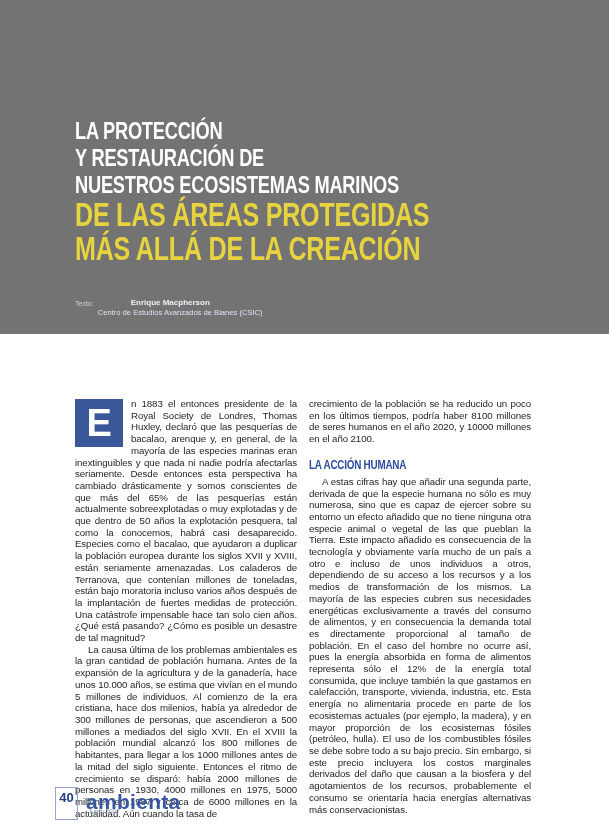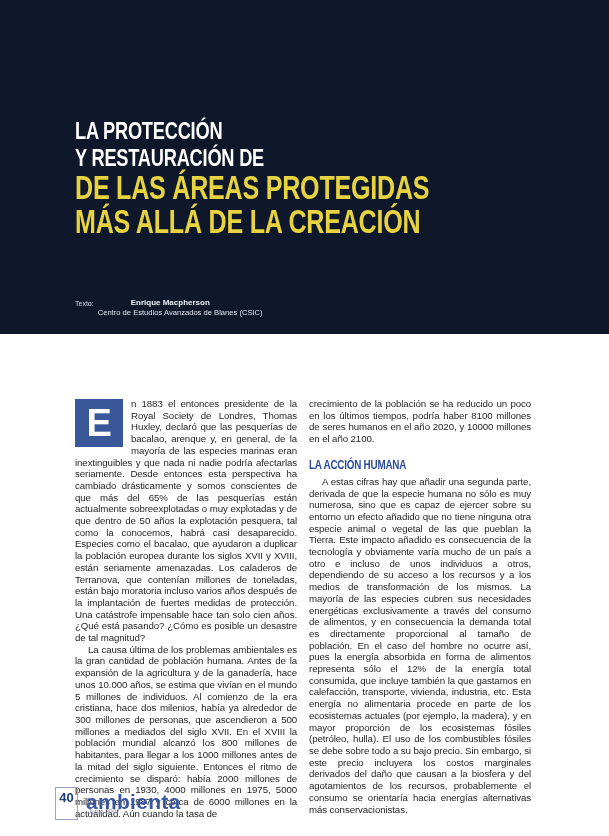--- a/index.html
+++ b/index.html
@@ -10,21 +10,21 @@
     background: #ffffff;
     overflow: hidden;
     font-family: "Liberation Sans", sans-serif;
   }
 
   
   .header-banner {
     position: absolute;
     left: 0; top: 0;
     width: 609px; height: 334px;
-    background: #0f172a;
+    background: #737373;
   }
   .title-block {
     position: absolute;
     left: 75px; top: 117px;
   }
   .t1 {
     font-size: 24px;
     line-height: 27px;
     font-weight: bold;
     color: #ffffff;
@@ -140,20 +140,21 @@
 </style>
 </head>
 <body>
 
 <div class="page">
 
   <div class="header-banner">
     <div class="title-block">
       <div class="t1"><span class="cond">LA PROTECCIÓN</span></div>
       <div class="t1"><span class="cond">Y RESTAURACIÓN DE</span></div>
+      <div class="t1"><span class="cond">NUESTROS ECOSISTEMAS MARINOS</span></div>
       <div class="t2"><span class="cond">DE LAS ÁREAS PROTEGIDAS</span></div>
       <div class="t2"><span class="cond">MÁS ALLÁ DE LA CREACIÓN</span></div>
     </div>
     <div class="credits">
       <div class="credit-label">Texto:</div>
       <div>
         <div class="credit-author">Enrique Macpherson</div>
         <div class="credit-affiliation">Centro de Estudios Avanzados de Blanes (CSIC)</div>
       </div>
     </div>

